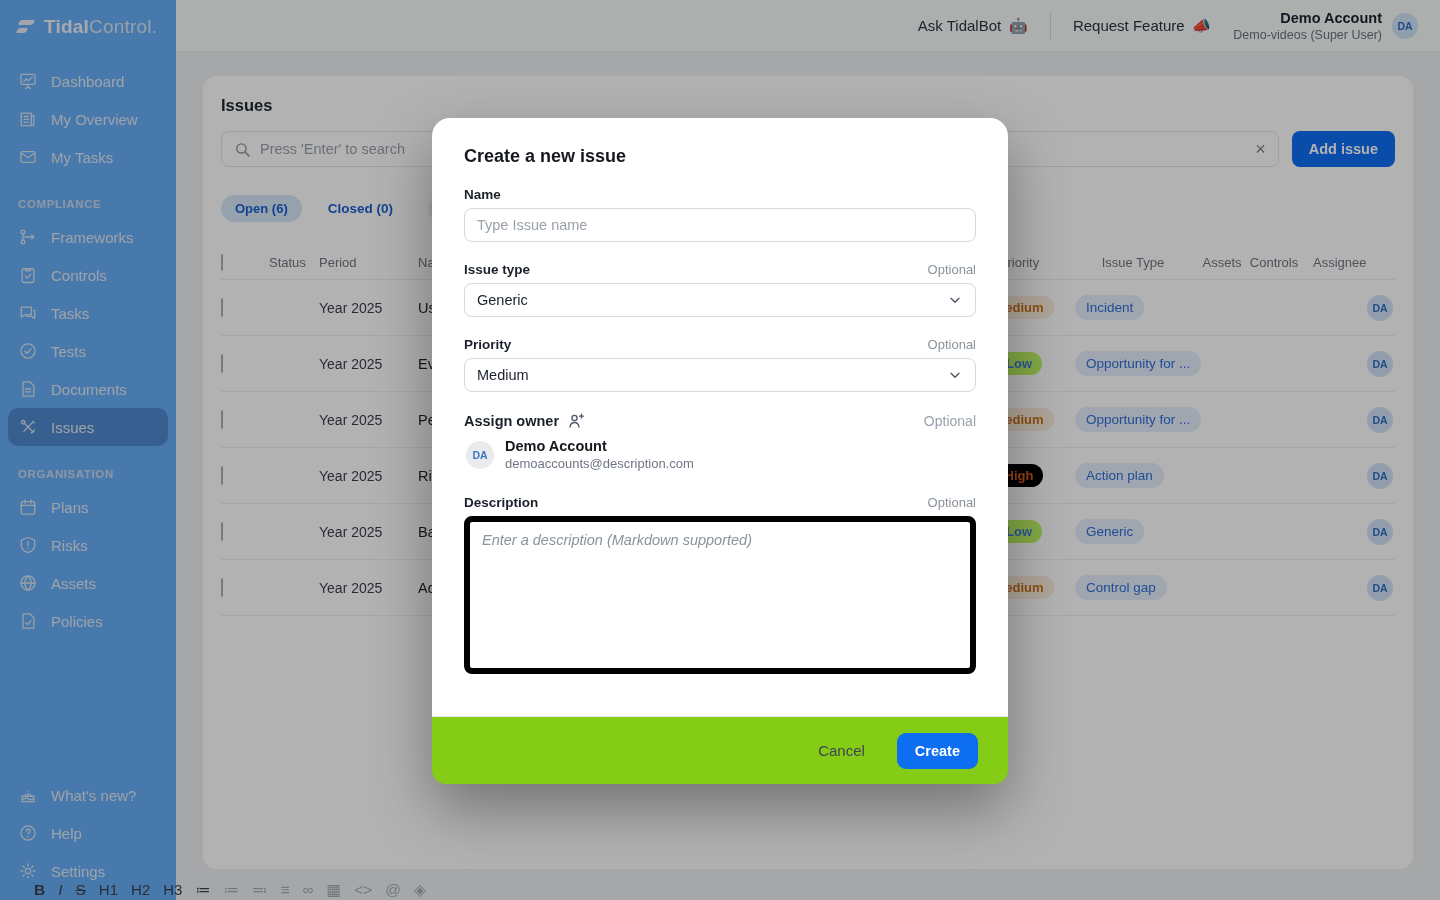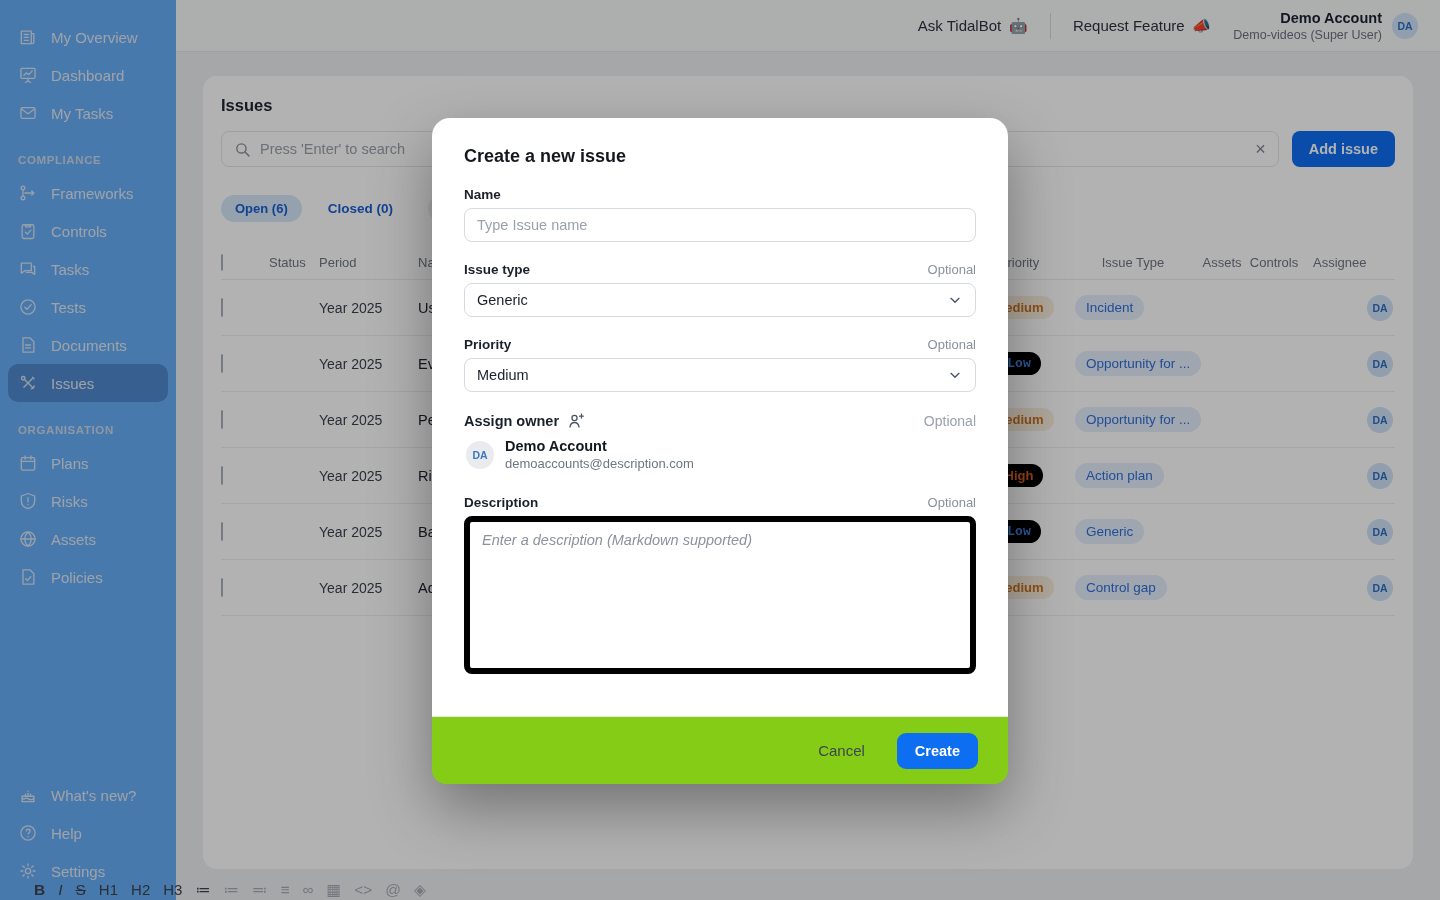--- a/index.html
+++ b/index.html
@@ -57,21 +57,21 @@
   .th-assignee{padding-left:10px;}
   .trow{height:56px;border-bottom:1px solid #eceef1;}
   .cb{width:16px;height:16px;border:1.5px solid #aab1bb;border-radius:4px;background:#fff;cursor:pointer;}
   .dot{width:8px;height:8px;border-radius:50%;background:#e0935a;margin-left:8px;}
   .period{font-size:14px;color:#3c434d;}
   .name{font-size:14.5px;color:#20262e;padding-left:3px;white-space:nowrap;overflow:hidden;}
   .pri-cell{display:flex;justify-content:center;}
   .pill{display:inline-block;padding:4px 10px;border-radius:13px;font-size:13px;font-weight:600;white-space:nowrap;}
   .p-med{color:#c9721f;background:#fbeedd;}
   .p-high{color:#d95f1e;background:#000000;}
-  .p-low{color:#3d7fd9;background:#000000;font-family:Liberation Mono, monospace;}
+  .p-low{color:#3d7fd9;background:#bef264;}
   .type-cell{padding-left:8px;}
   .type-pill{display:inline-block;padding:5px 11px;border-radius:14px;font-size:13.5px;color:#2f6fd8;background:#e4eefb;white-space:nowrap;cursor:pointer;}
   .asg-cell{display:flex;justify-content:flex-end;padding-right:2px;}
 
   
   .md-toolbar{position:absolute;left:34px;bottom:3px;display:flex;align-items:center;gap:13px;z-index:10;}
   .md-btn{font-size:15.5px;font-weight:700;color:#3d434c;cursor:pointer;line-height:1;}
   .md-btn.it{font-style:italic;font-weight:400;}
   .md-btn.strike{text-decoration:line-through;font-weight:400;}
   .md-btn.hx{font-weight:400;font-size:15px;}
@@ -100,37 +100,44 @@
   .btn-text{font-size:15px;color:#3f4650;background:none;border:none;cursor:pointer;}
   .btn-create{background:#0d6ef2;color:#fff;border:none;border-radius:9px;padding:10px 18px;font-size:14.5px;font-weight:700;cursor:pointer;}
   svg{display:block;}
 </style>
 </head>
 <body>
 
 <div class="app">
 
   <div class="sidebar">
+    <div class="logo-row">
+      <span class="logo-mark">
+          <i class="b1"></i>
+          <i class="b2"></i>
+        </span>
+      <span class="wordmark"><b>Tidal</b><span>Control</span><span>.</span></span>
+    </div>
 
     <div class="nav">
+      <div class="nav-item">
+        <svg width="20" height="20" viewBox="0 0 24 24" fill="none" stroke="currentColor" stroke-width="1.6" stroke-linecap="round" stroke-linejoin="round">
+            <rect x="3.5" y="4" width="17" height="12" rx="1.5"></rect>
+            <path d="M7 12.5l3-3 3 2 4-4.5"></path>
+            <path d="M12 16v3M9 21l3-2 3 2"></path>
+          </svg>
+        <span>Dashboard</span>
+      </div>
       <div class="nav-item">
         <svg width="20" height="20" viewBox="0 0 24 24" fill="none" stroke="currentColor" stroke-width="1.6" stroke-linecap="round" stroke-linejoin="round">
             <path d="M4 5h12v15H4z"></path>
             <path d="M7.5 9h5M7.5 12.5h5M7.5 16h5"></path>
             <path d="M16 8h3v10a2 2 0 0 1-2 2"></path>
           </svg>
         <span>My Overview</span>
-      </div>
-      <div class="nav-item">
-        <svg width="20" height="20" viewBox="0 0 24 24" fill="none" stroke="currentColor" stroke-width="1.6" stroke-linecap="round" stroke-linejoin="round">
-            <rect x="3.5" y="4" width="17" height="12" rx="1.5"></rect>
-            <path d="M7 12.5l3-3 3 2 4-4.5"></path>
-            <path d="M12 16v3M9 21l3-2 3 2"></path>
-          </svg>
-        <span>Dashboard</span>
       </div>
       <div class="nav-item">
         <svg width="20" height="20" viewBox="0 0 24 24" fill="none" stroke="currentColor" stroke-width="1.6" stroke-linecap="round" stroke-linejoin="round">
             <rect x="3.5" y="5.5" width="17" height="13" rx="2"></rect>
             <path d="M4.5 7.5l7.5 5.5 7.5-5.5"></path>
           </svg>
         <span>My Tasks</span>
       </div>
     </div>
 

